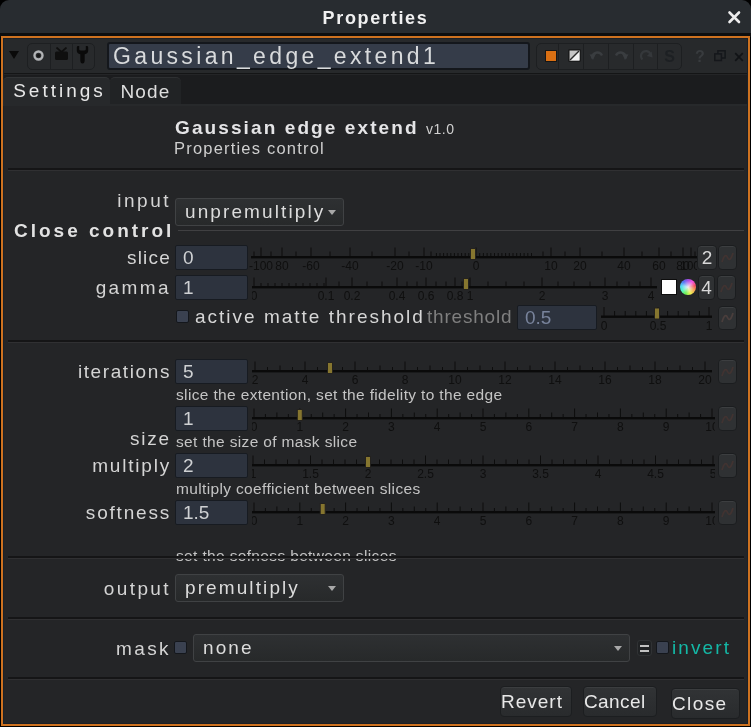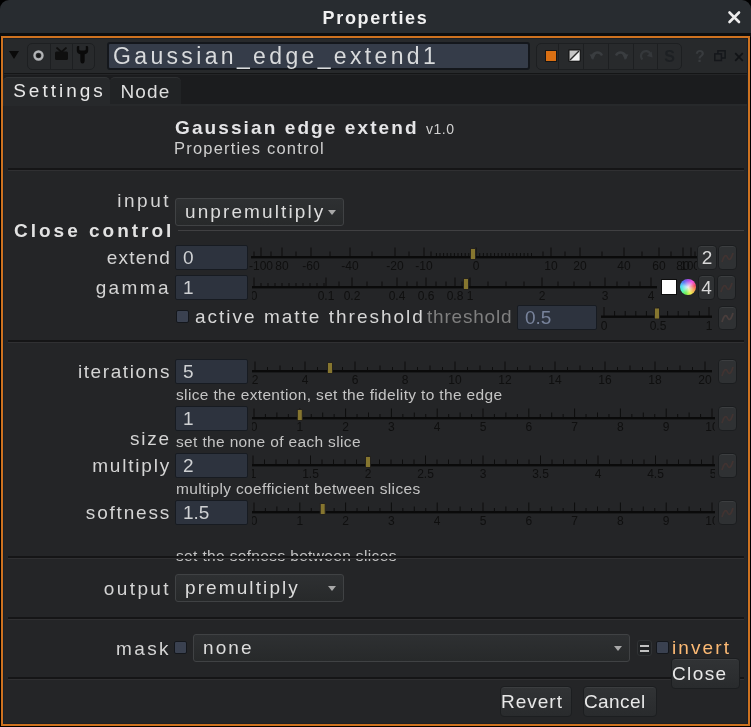--- a/index.html
+++ b/index.html
@@ -107,21 +107,21 @@
 <div class="abs" style="left:174px;top:139px;font-size:16.5px;letter-spacing:1.2px;color:#cfcfcf;">Properties control</div>
 
 <div class="divider" style="top:168px;"></div>
 
 <div class="lbl" style="left:0;top:190px;letter-spacing:2.5px;">input</div>
 <div class="dd" style="left:175px;top:186px;width:169px;margin-top:12px;">unpremultiply<span class="arr"></span></div>
 
 <div class="abs" style="left:14px;top:220px;font-size:19px;font-weight:bold;letter-spacing:3px;color:#e2e2e2;">Close control</div>
 <div class="abs" style="left:178px;top:230px;width:566px;height:1px;background:#404042;"></div>
 
-<div class="lbl" style="left:0;top:247px;letter-spacing:1.2px;">extend</div>
+<div class="lbl" style="left:0;top:247px;letter-spacing:1.2px;">slice</div>
 <div class="numbox" style="top:245px;">0</div>
 <svg style="position:absolute;left:245px;top:244px" width="452" height="30">
     <rect x="6" y="12.0" width="446" height="2.4" fill="#0a0a0a"></rect>
     <line x1="16" y1="3.5" x2="16" y2="12.5" stroke="#0d0d0d" stroke-width="1"></line>
     <line x1="37" y1="3.5" x2="37" y2="12.5" stroke="#0d0d0d" stroke-width="1"></line>
     <line x1="66" y1="3.5" x2="66" y2="12.5" stroke="#0d0d0d" stroke-width="1"></line>
     <line x1="105" y1="3.5" x2="105" y2="12.5" stroke="#0d0d0d" stroke-width="1"></line>
     <line x1="150" y1="3.5" x2="150" y2="12.5" stroke="#0d0d0d" stroke-width="1"></line>
     <line x1="179" y1="3.5" x2="179" y2="12.5" stroke="#0d0d0d" stroke-width="1"></line>
     <line x1="231" y1="3.5" x2="231" y2="12.5" stroke="#0d0d0d" stroke-width="1"></line>
@@ -390,21 +390,21 @@
     <text x="276.79999999999995" y="26.0" font-family="Liberation Sans, sans-serif" font-size="12" fill="#0f0f0f" text-anchor="middle">6</text>
     <text x="322.5999999999999" y="26.0" font-family="Liberation Sans, sans-serif" font-size="12" fill="#0f0f0f" text-anchor="middle">7</text>
     <text x="368.4" y="26.0" font-family="Liberation Sans, sans-serif" font-size="12" fill="#0f0f0f" text-anchor="middle">8</text>
     <text x="414.20000000000005" y="26.0" font-family="Liberation Sans, sans-serif" font-size="12" fill="#0f0f0f" text-anchor="middle">9</text>
     <text x="460.0" y="26.0" font-family="Liberation Sans, sans-serif" font-size="12" fill="#0f0f0f" text-anchor="middle">10</text>
     <rect x="45.30000000000001" y="4.5" width="5" height="11" fill="#86762f" stroke="#24221e" stroke-width="1"></rect>
   </svg>
 <div class="curvebtn" style="left:718px;top:406px;"><svg width="17" height="23">
       <path d="M3 16 Q6 6 8.5 11.5 Q11 17 14 7" fill="none" stroke="#413331" stroke-width="1.8"></path>
     </svg></div>
-<div class="help" style="top:433px;">set the none of each slice</div>
+<div class="help" style="top:433px;">set the size of mask slice</div>
 
 <div class="lbl" style="left:0;top:455px;">multiply</div>
 <div class="numbox" style="top:453px;">2</div>
 <svg style="position:absolute;left:252px;top:452px" width="463" height="30">
     <rect x="0" y="12.0" width="463" height="2.4" fill="#0a0a0a"></rect>
     <line x1="1.0" y1="3.5" x2="1.0" y2="12.5" stroke="#0d0d0d" stroke-width="1"></line>
     <line x1="58.5" y1="3.5" x2="58.5" y2="12.5" stroke="#0d0d0d" stroke-width="1"></line>
     <line x1="116.0" y1="3.5" x2="116.0" y2="12.5" stroke="#0d0d0d" stroke-width="1"></line>
     <line x1="173.5" y1="3.5" x2="173.5" y2="12.5" stroke="#0d0d0d" stroke-width="1"></line>
     <line x1="231.0" y1="3.5" x2="231.0" y2="12.5" stroke="#0d0d0d" stroke-width="1"></line>
@@ -531,19 +531,19 @@
 <div class="divider" style="top:617px;"></div>
 
 <div class="lbl" style="left:0;top:638px;letter-spacing:2.4px;">mask</div>
 <div class="chk" style="left:174px;top:641px;"></div>
 <div class="dd" style="left:193px;top:634px;width:437px;">none<span class="arr"></span></div>
 <div class="abs" style="left:637px;top:640px;width:15px;height:16px;background:#202224;border:1px solid #303234;border-radius:3px;">
     <div style="position:absolute;left:2px;top:3.5px;width:9px;height:2.5px;background:#c2c2c2;"></div>
     <div style="position:absolute;left:2px;top:8.5px;width:9px;height:2.5px;background:#c2c2c2;"></div>
   </div>
 <div class="chk" style="left:656px;top:641px;"></div>
-<div class="abs" style="left:672px;top:637px;font-size:19px;letter-spacing:2.1px;color:#fdba74;">invert</div>
+<div class="abs" style="left:672px;top:637px;font-size:19px;letter-spacing:2.1px;color:#14b8a6;">invert</div>
 
 <div class="divider" style="top:677px;"></div>
 
 <div class="btn" style="left:500px;top:686px;width:72px;letter-spacing:1px;">Revert</div>
 <div class="btn" style="left:583px;top:686px;width:74px;letter-spacing:0.4px;">Cancel</div>
-<div class="btn" style="left:671px;top:658px;width:69px;letter-spacing:1.4px;">Close</div>
+<div class="btn" style="left:671px;top:688px;width:69px;letter-spacing:1.4px;">Close</div>
 
 </body></html>

